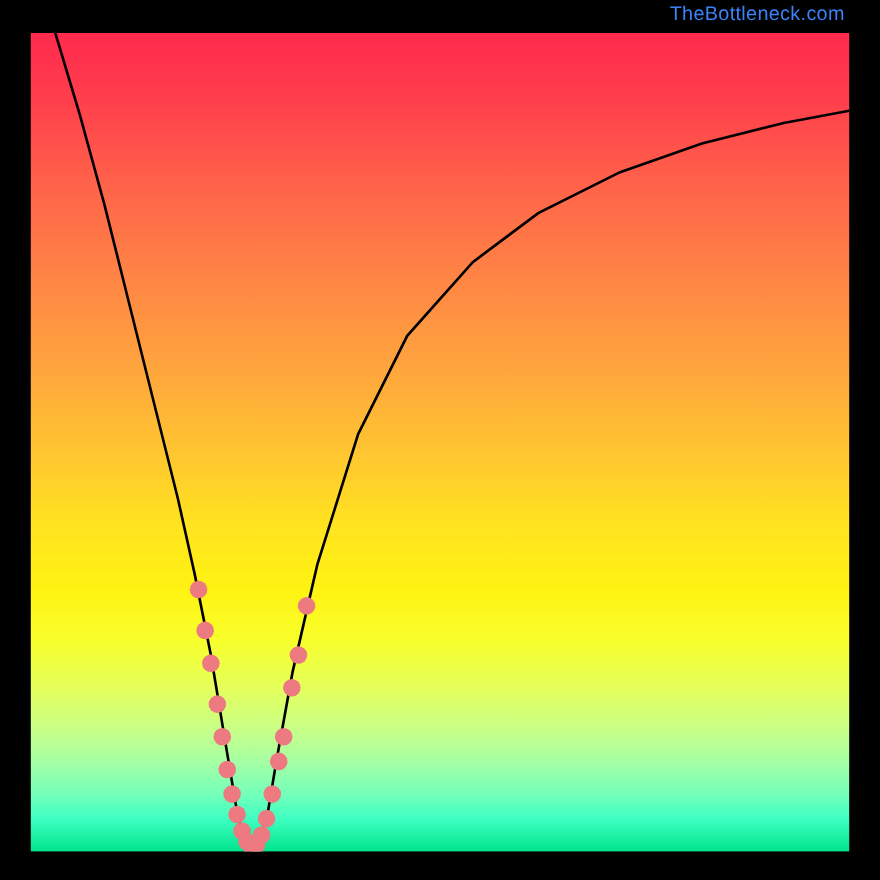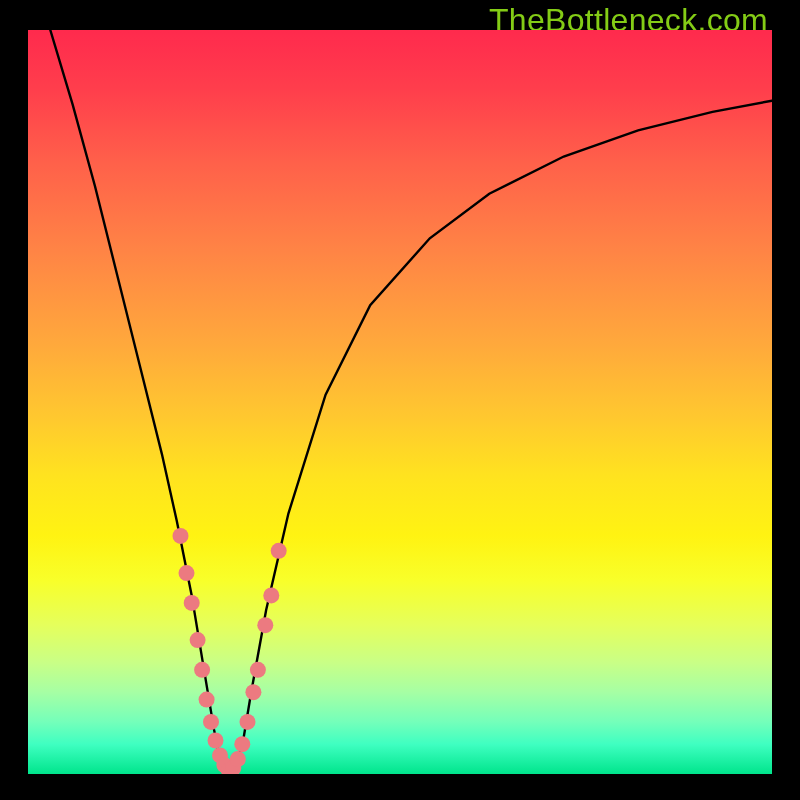--- a/index.html
+++ b/index.html
@@ -37,23 +37,23 @@
     #a6ffa4 89%,
     #74ffba 93%,
     #3fffc1 96%,
     #00e58c 100%
   );
 }
 .watermark {
   position: absolute;
   top: 2px;
   right: 32px;
-  font-size: 32px;
+  font-size: 18px;
   font-weight: 500;
-  color: #84cc16;
+  color: #3b82f6;
   letter-spacing: 0.3px;
 }
 svg.overlay {
   position: absolute;
   left: 0; top: 0;
   width: 100%; height: 100%;
 }
 </style>
 </head>
 <body>

